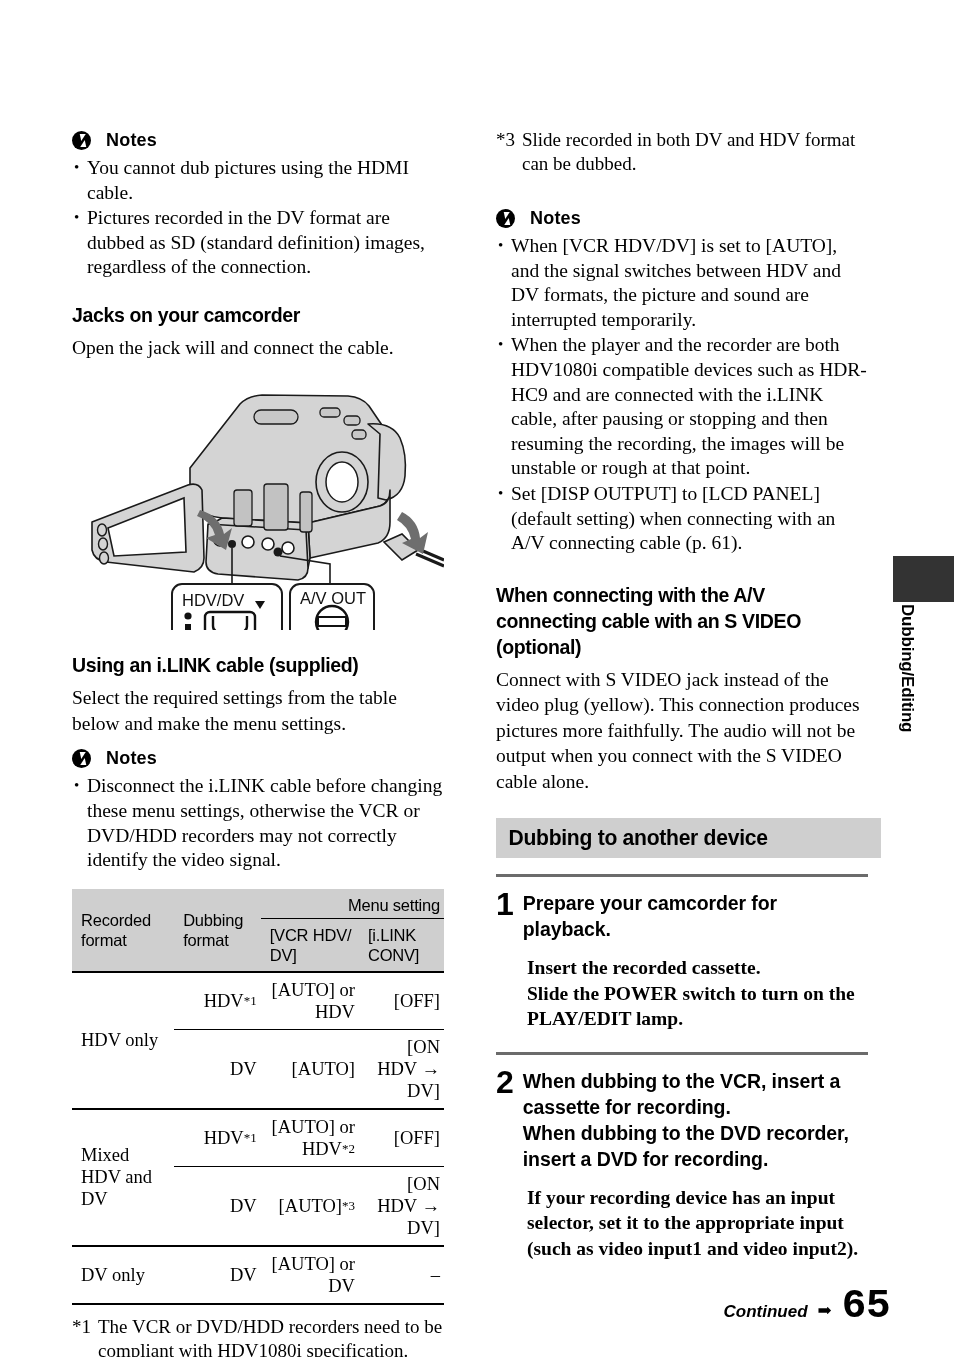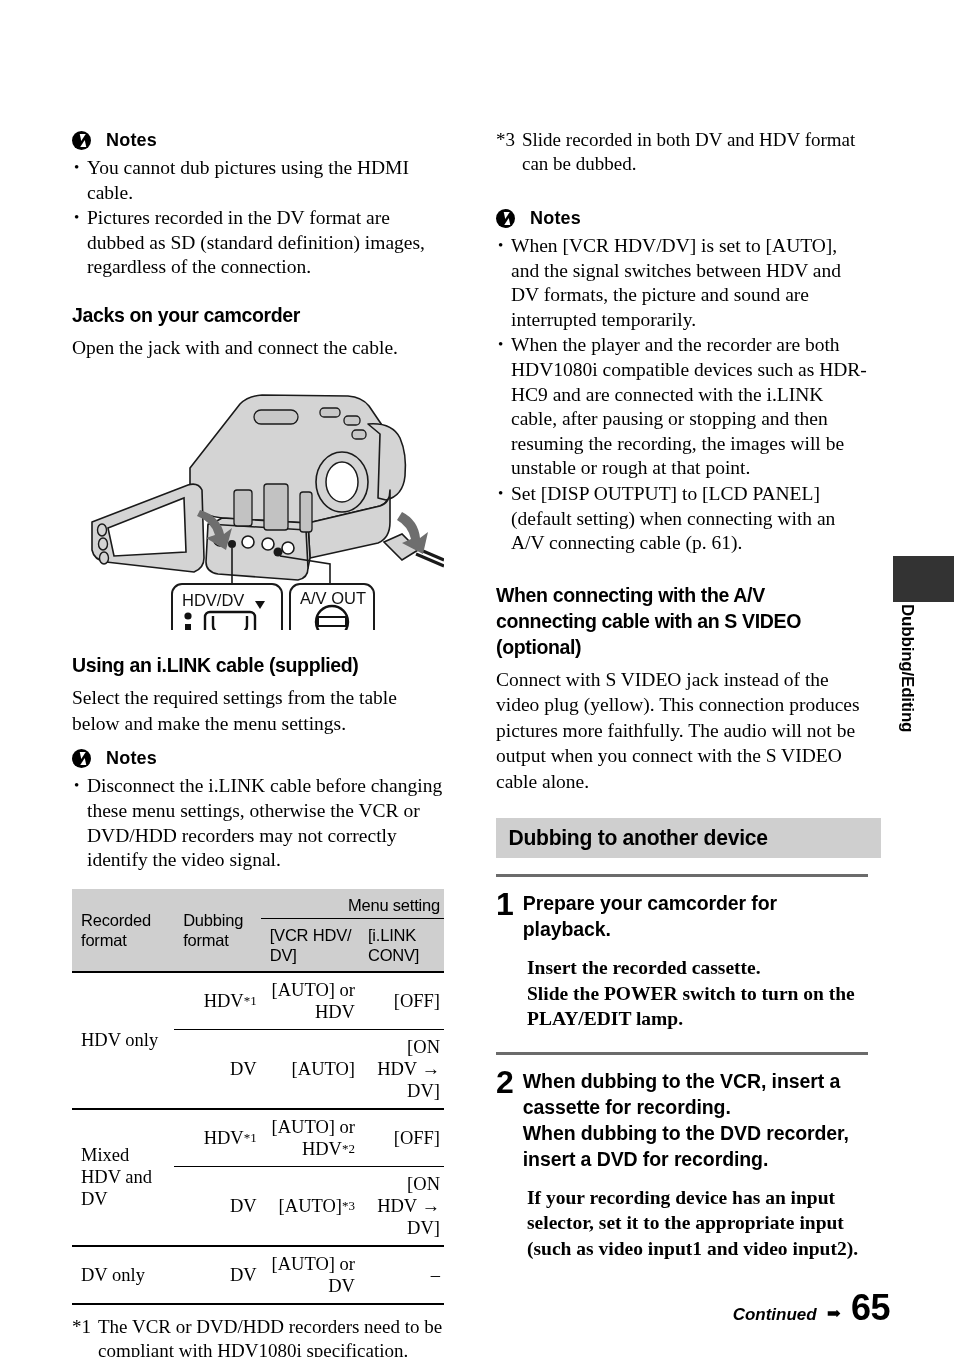--- a/index.html
+++ b/index.html
@@ -266,23 +266,23 @@
     font-style: italic;
     font-size: 17px;
   }
   .cont-arrow {
     font-size: 17px;
     line-height: 1;
     position: relative;
     top: -1px;
   }
   .page-no {
-    font-family: Liberation Sans, sans-serif;
-    font-weight: bold;
-    font-size: 36px;
+    font-family: Liberation Mono, monospace;
+    font-weight: bold;
+    font-size: 41px;
     letter-spacing: -0.5px;
   }
 </style>
 </head>
 <body>
 
 <div class="page">
 
   <div class="col col-left">
 
@@ -291,21 +291,21 @@
         <span class="notes-icon"></span>
         <span class="notes-label">Notes</span>
       </div>
       <ul class="notes-list">
         <li>You cannot dub pictures using the HDMI cable.</li>
         <li>Pictures recorded in the DV format are dubbed as SD (standard definition) images, regardless of the connection.</li>
       </ul>
     </div>
 
     <h2 class="sec-head">Jacks on your camcorder</h2>
-    <p class="body-text">Open the jack with and connect the cable.</p>
+    <p class="body-text">Open the jack will and connect the cable.</p>
 
     <div class="illus">
       <svg viewBox="0 0 372 258" width="372" height="258">
         <g fill="#d4d4d4" stroke="#1a1a1a" stroke-width="1.6" stroke-linejoin="round" stroke-linecap="round">
 
           <path d="M118 96 L168 32 Q176 24 190 23 L276 24 Q290 25 297 34 L316 62
                    L318 118 Q318 130 308 134 L236 151 L150 146 Q122 143 118 124 Z"></path>
 
           <path d="M296 52 Q320 50 328 66 Q335 82 333 104 Q331 124 314 128 L306 126 L308 62 Z"></path>
 

